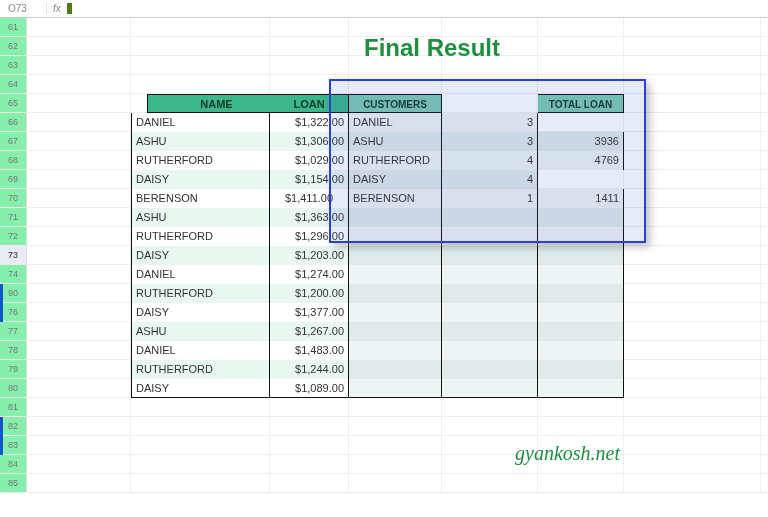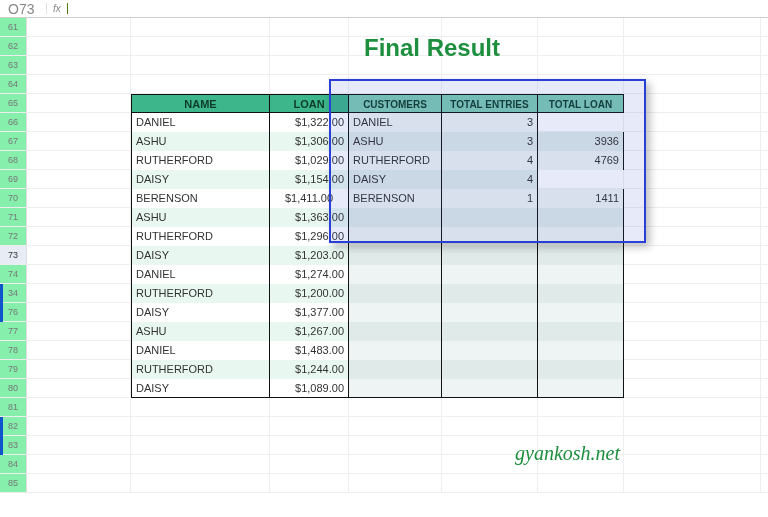--- a/index.html
+++ b/index.html
@@ -17,30 +17,30 @@
   .formula-bar {
     height: 18px;
     border-bottom: 1px solid #ccc;
     display: flex;
     align-items: center;
     padding-left: 2px;
   }
   .name-box {
     width: 44px;
     color: #888;
-    font-size: 14px;
+    font-size: 10px;
     padding-left: 6px;
   }
   .fx {
     font-style: italic;
     color: #888;
     font-size: 10px;
     padding: 0 6px;
     border-left: 1px solid #e0e0e0;
-    border-right: 1px solid #4d7c0f;
+    border-right: 5px solid #4d7c0f;
   }
   .grid {
     position: relative;
     display: flex;
   }
   .row-headers {
     display: flex;
     flex-direction: column;
     background: #86efac;
   }
@@ -156,21 +156,21 @@
       <div class="row-h">65</div>
       <div class="row-h">66</div>
       <div class="row-h">67</div>
       <div class="row-h">68</div>
       <div class="row-h">69</div>
       <div class="row-h">70</div>
       <div class="row-h">71</div>
       <div class="row-h">72</div>
       <div class="row-h sel">73</div>
       <div class="row-h">74</div>
-      <div class="row-h blue-mark">34</div>
+      <div class="row-h blue-mark">90</div>
       <div class="row-h blue-mark">76</div>
       <div class="row-h">77</div>
       <div class="row-h">78</div>
       <div class="row-h">79</div>
       <div class="row-h">80</div>
       <div class="row-h">81</div>
       <div class="row-h blue-mark">82</div>
       <div class="row-h blue-mark">83</div>
       <div class="row-h">84</div>
       <div class="row-h">85</div>
@@ -184,24 +184,23 @@
         <div class="col-line" style="left: 510px;"></div>
         <div class="col-line" style="left: 596px;"></div>
         <div class="col-line" style="left: 733px;"></div>
       </div>
       <div style="position: relative;">
         <div class="cell-row"></div>
         <div class="cell-row"></div>
         <div class="cell-row"></div>
         <div class="cell-row"></div>
         <div class="cell-row">
-          <div class="cell hdr-green bl bt bb br" style="left: 104px; width: 139px; text-align: center;">NAME</div>
+          <div class="cell hdr-green bl bt bb br" style="left: 120px; width: 139px; text-align: center;">NAME</div>
           <div class="cell hdr-green bt bb br" style="left: 243px; width: 79px; text-align: center;">LOAN</div>
           <div class="cell hdr-teal bt bb br" style="left: 322px; width: 93px; text-align: center;">CUSTOMERS</div>
-          <div class="cell hdr-teal bt bb br" style="left: 415px; width: 96px; text-align: center;">TOTAL ENTRIES</div>
           <div class="cell hdr-teal bt bb br" style="left: 511px; width: 86px; text-align: center;">TOTAL LOAN</div>
         </div>
         <div class="cell-row">
           <div class="cell lt-green2 bl br" style="left: 104px; width: 139px;">DANIEL</div>
           <div class="cell lt-green2 br r" style="left: 243px; width: 79px; text-align: right;">$1,322.00</div>
           <div class="cell lt-teal2 br" style="left: 322px; width: 93px;">DANIEL</div>
           <div class="cell lt-teal2 br r" style="left: 415px; width: 96px; text-align: right;">3</div>
         </div>
         <div class="cell-row">
           <div class="cell lt-green1 bl br" style="left: 104px; width: 139px;">ASHU</div>

